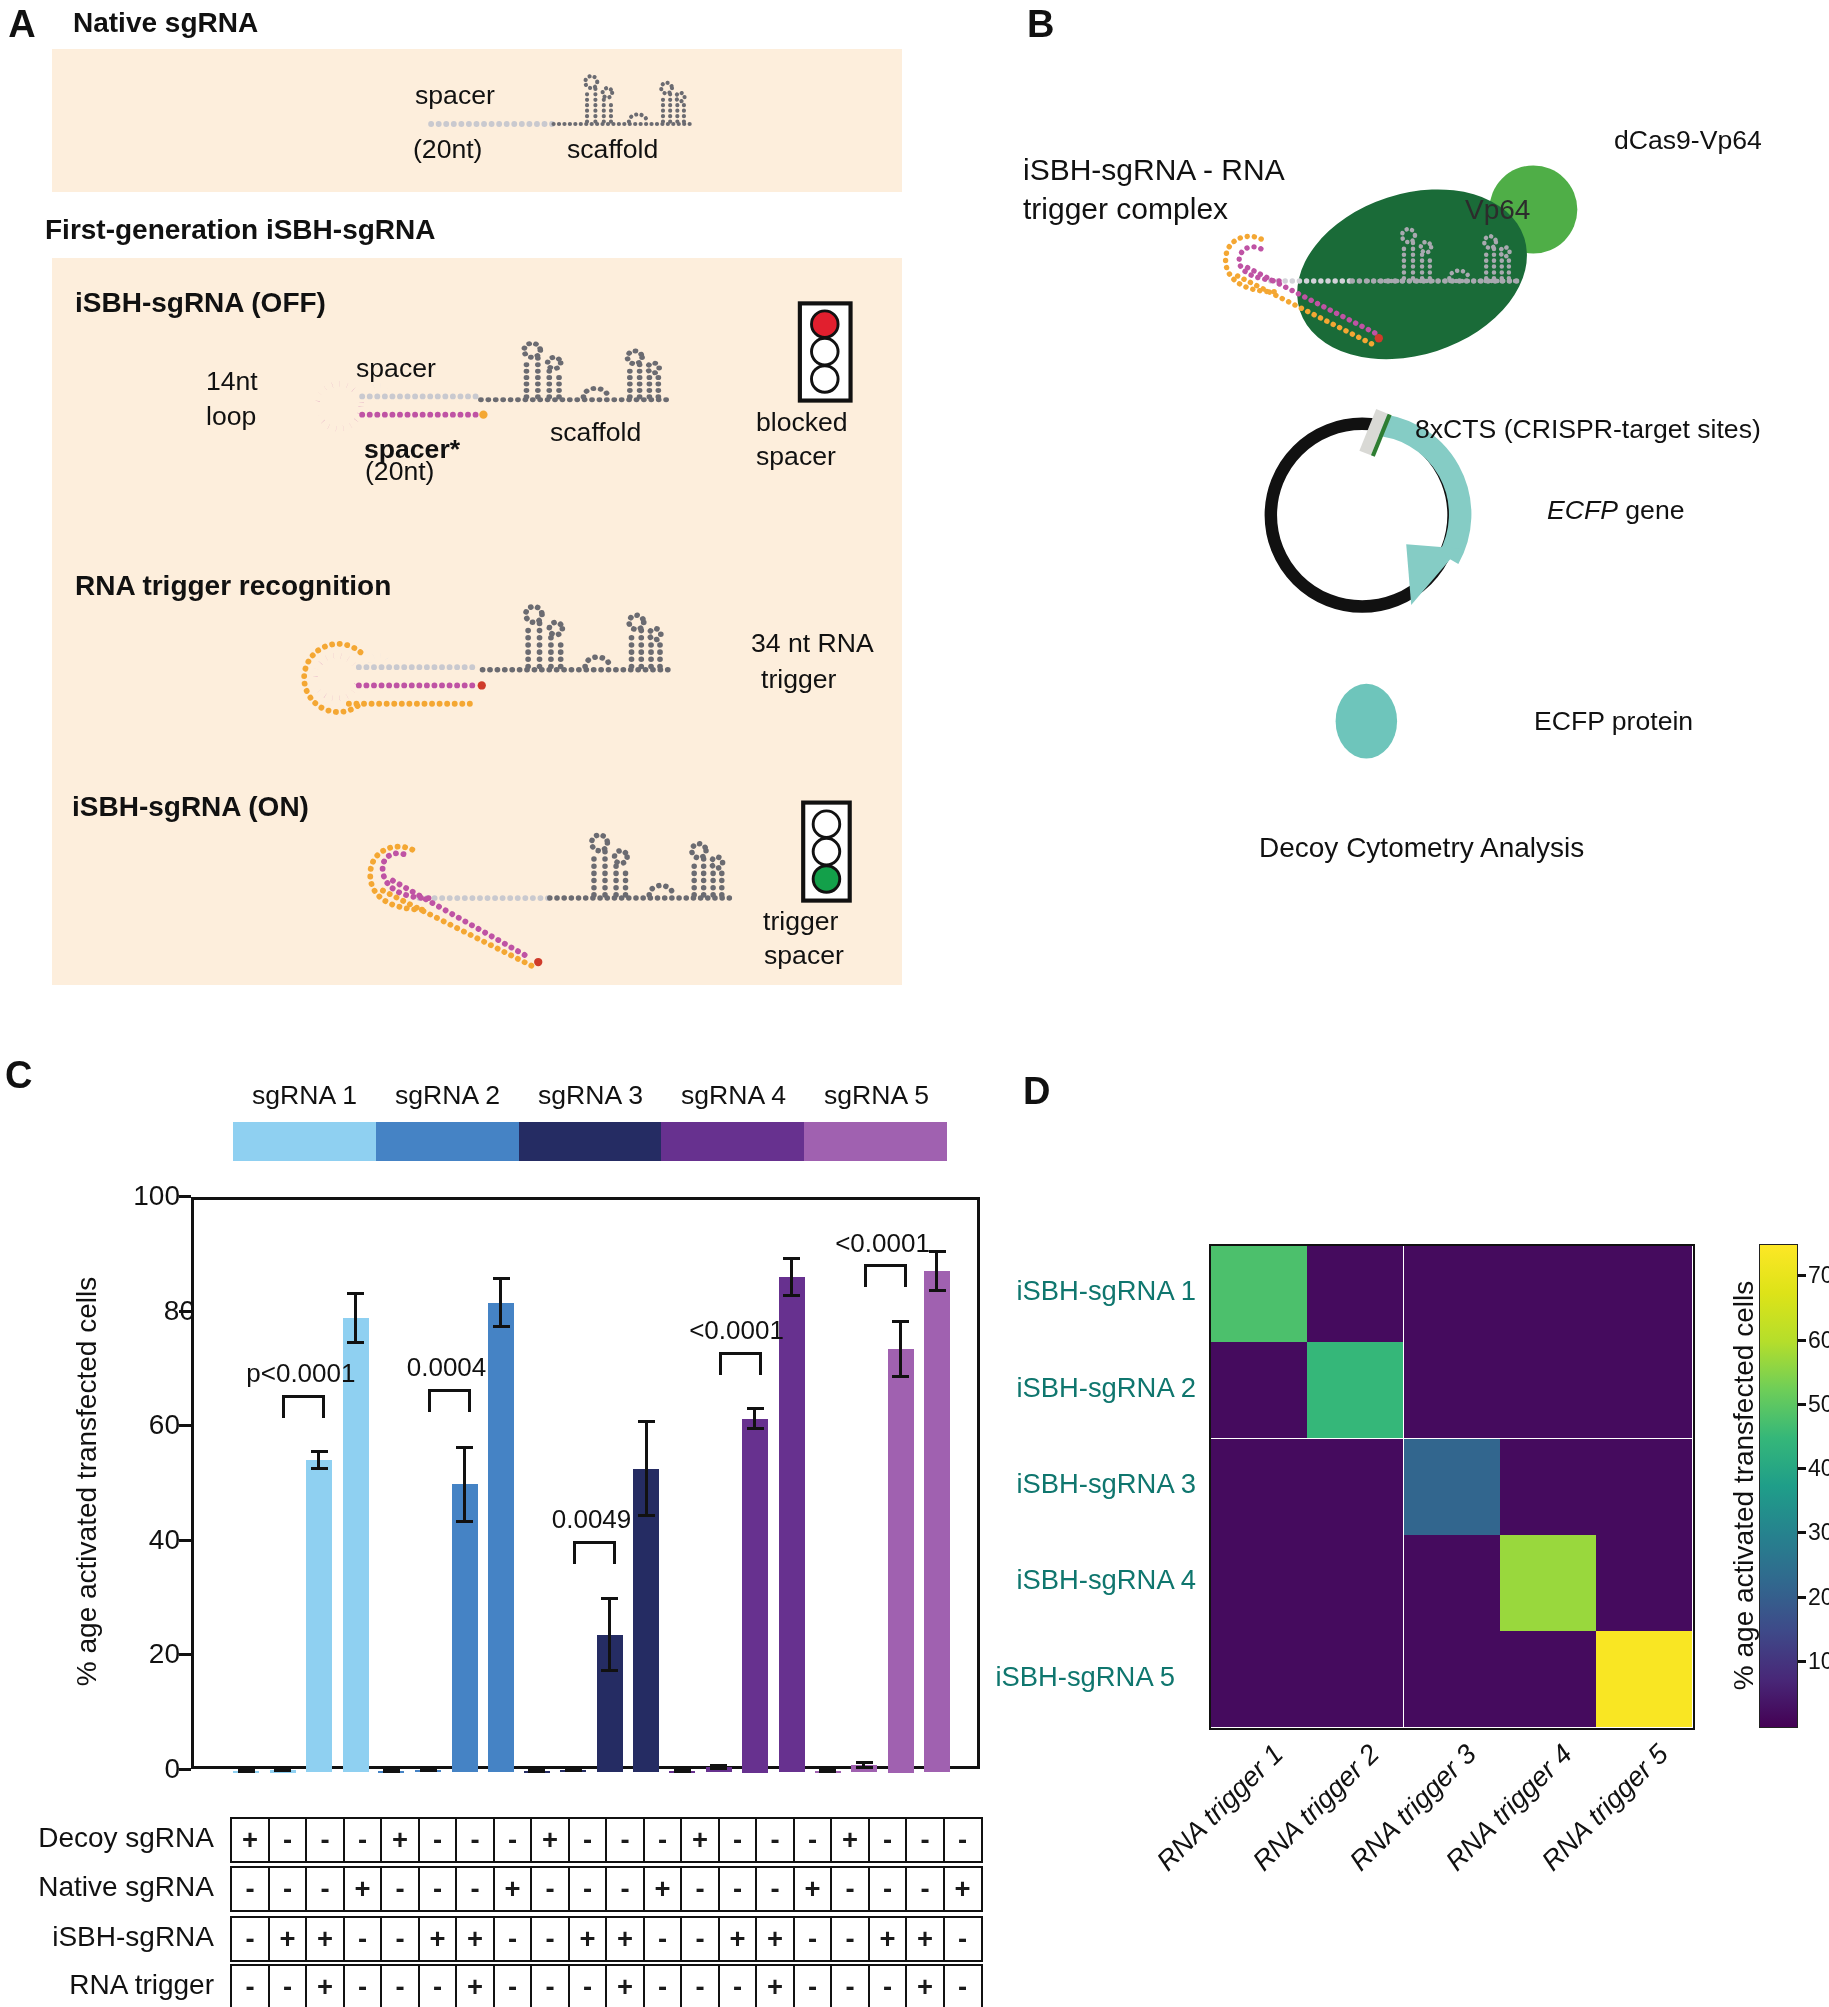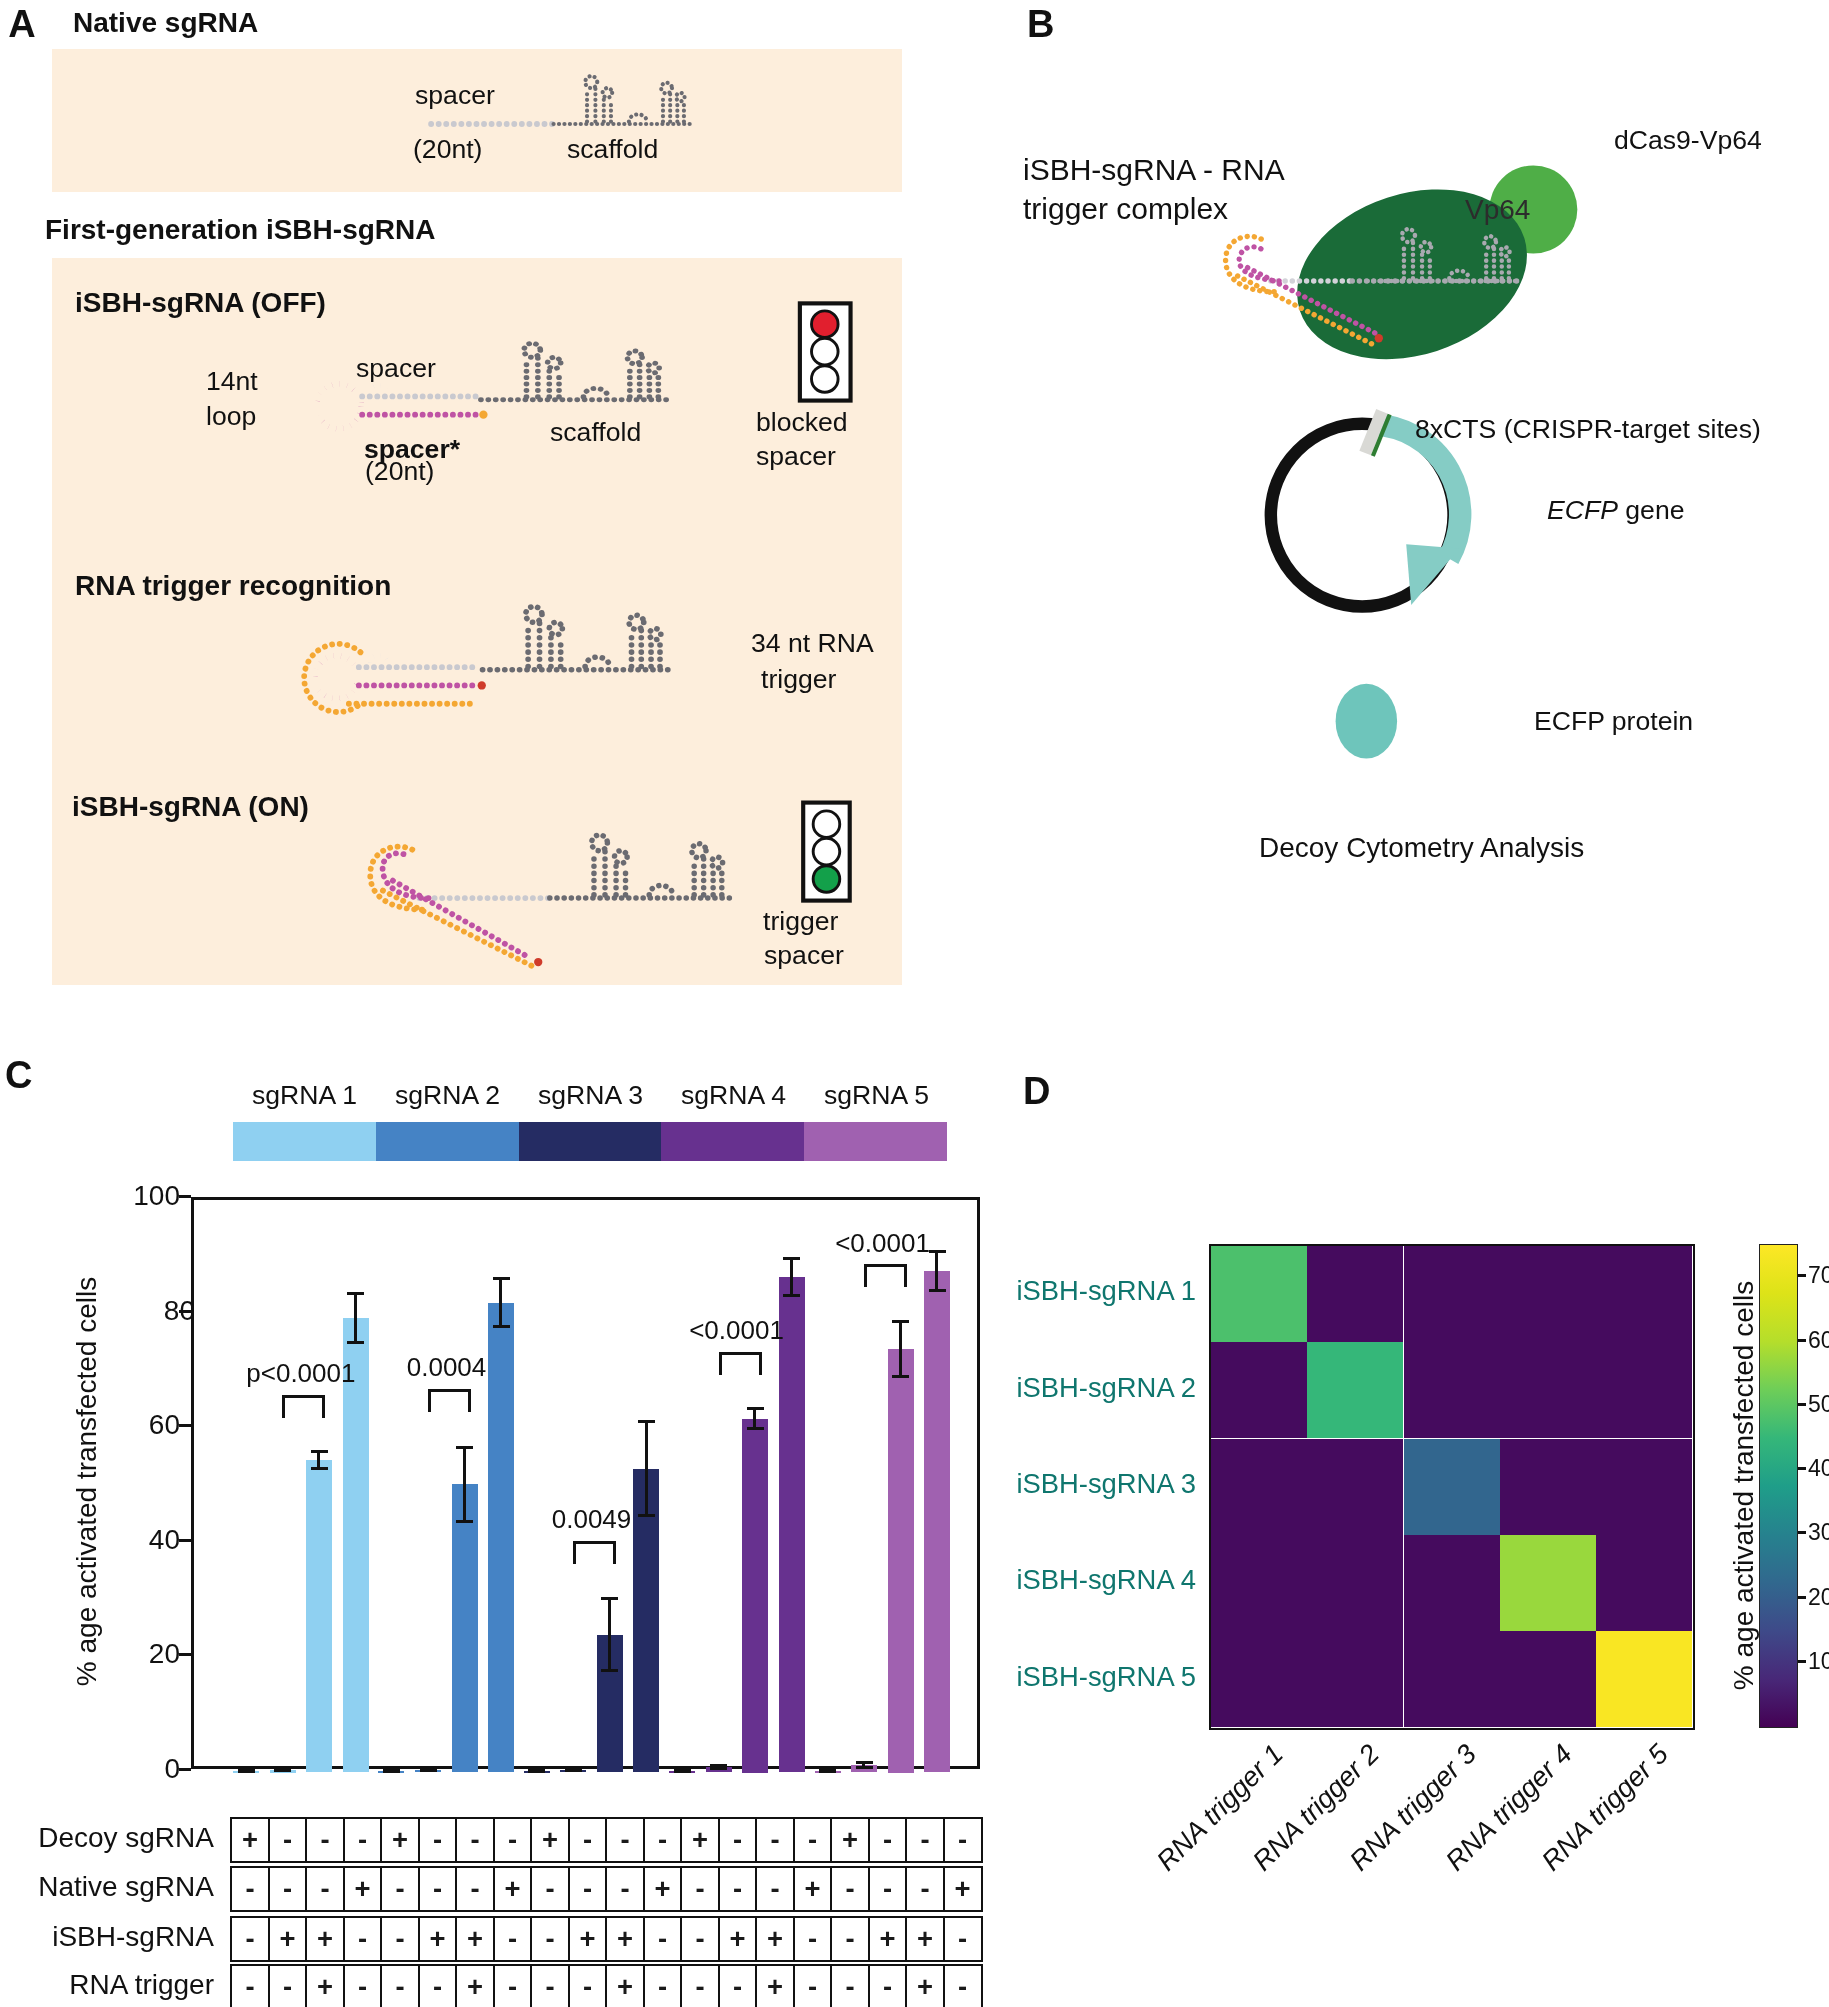--- a/index.html
+++ b/index.html
@@ -419,21 +419,21 @@
       <div class="abs" style="left: 96px; top: 385px; width: 96px; height: 96px; background: rgb(69, 11, 94);"></div>
       <div class="abs" style="left: 193px; top: 385px; width: 96px; height: 96px; background: rgb(69, 11, 94);"></div>
       <div class="abs" style="left: 289px; top: 385px; width: 96px; height: 96px; background: rgb(69, 11, 94);"></div>
       <div class="abs" style="left: 385px; top: 385px; width: 96px; height: 96px; background: rgb(249, 230, 35);"></div>
     </div>
   <div class="abs" style="left:0;top:0;">
       <div class="hm-row-label" style="left: 955px; top: 1275px;">iSBH-sgRNA 1</div>
       <div class="hm-row-label" style="left: 955px; top: 1372px;">iSBH-sgRNA 2</div>
       <div class="hm-row-label" style="left: 955px; top: 1468px;">iSBH-sgRNA 3</div>
       <div class="hm-row-label" style="left: 955px; top: 1564px;">iSBH-sgRNA 4</div>
-      <div class="hm-row-label" style="left: 955px; top: 1661px; text-align: right;">iSBH-sgRNA 5</div>
+      <div class="hm-row-label" style="left: 934px; top: 1661px; text-align: right;">iSBH-sgRNA 5</div>
       <div class="hm-xlabel" style="left: 1051px; top: 1738px;">RNA trigger 1</div>
       <div class="hm-xlabel" style="left: 1147px; top: 1738px;">RNA trigger 2</div>
       <div class="hm-xlabel" style="left: 1244px; top: 1738px;">RNA trigger 3</div>
       <div class="hm-xlabel" style="left: 1340px; top: 1738px;">RNA trigger 4</div>
       <div class="hm-xlabel" style="left: 1436px; top: 1738px;">RNA trigger 5</div>
     </div>
   <div class="abs" style="left: 1759px; top: 1244px; width: 37px; height: 482px; border: 1.7px solid rgb(34, 34, 34); box-sizing: content-box; background: linear-gradient(to top, rgb(68, 1, 84) 0%, rgb(72, 40, 120) 10%, rgb(62, 74, 137) 20%, rgb(49, 104, 142) 30%, rgb(38, 130, 142) 40%, rgb(31, 158, 137) 50%, rgb(53, 183, 121) 60%, rgb(110, 206, 88) 70%, rgb(181, 222, 43) 80%, rgb(221, 227, 24) 90%, rgb(253, 231, 37) 100%);"></div>
   <div class="abs" style="left:0;top:0;">
       <div class="cbar-tick-mark" style="left: 1798px; top: 1660px;"></div>
       <div class="cbar-tick-label" style="left: 1808px; top: 1648px;">10</div>

